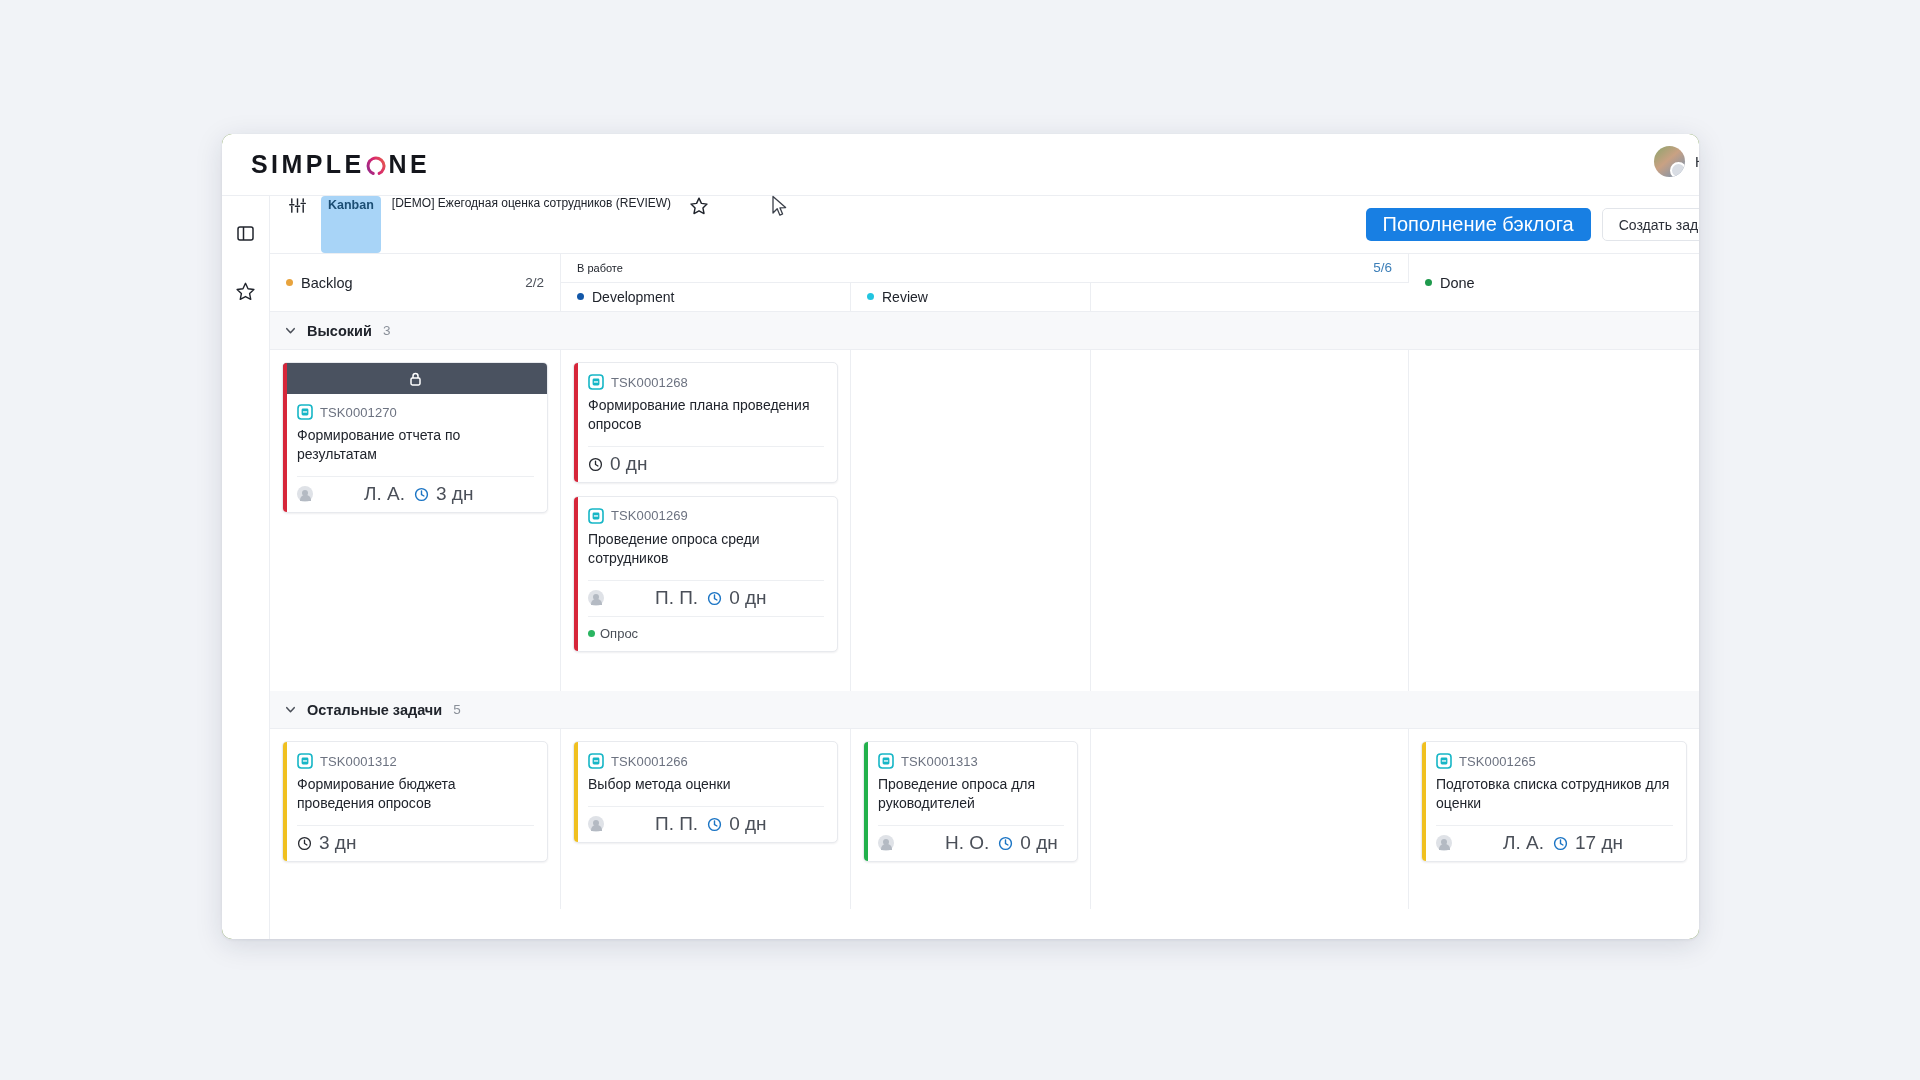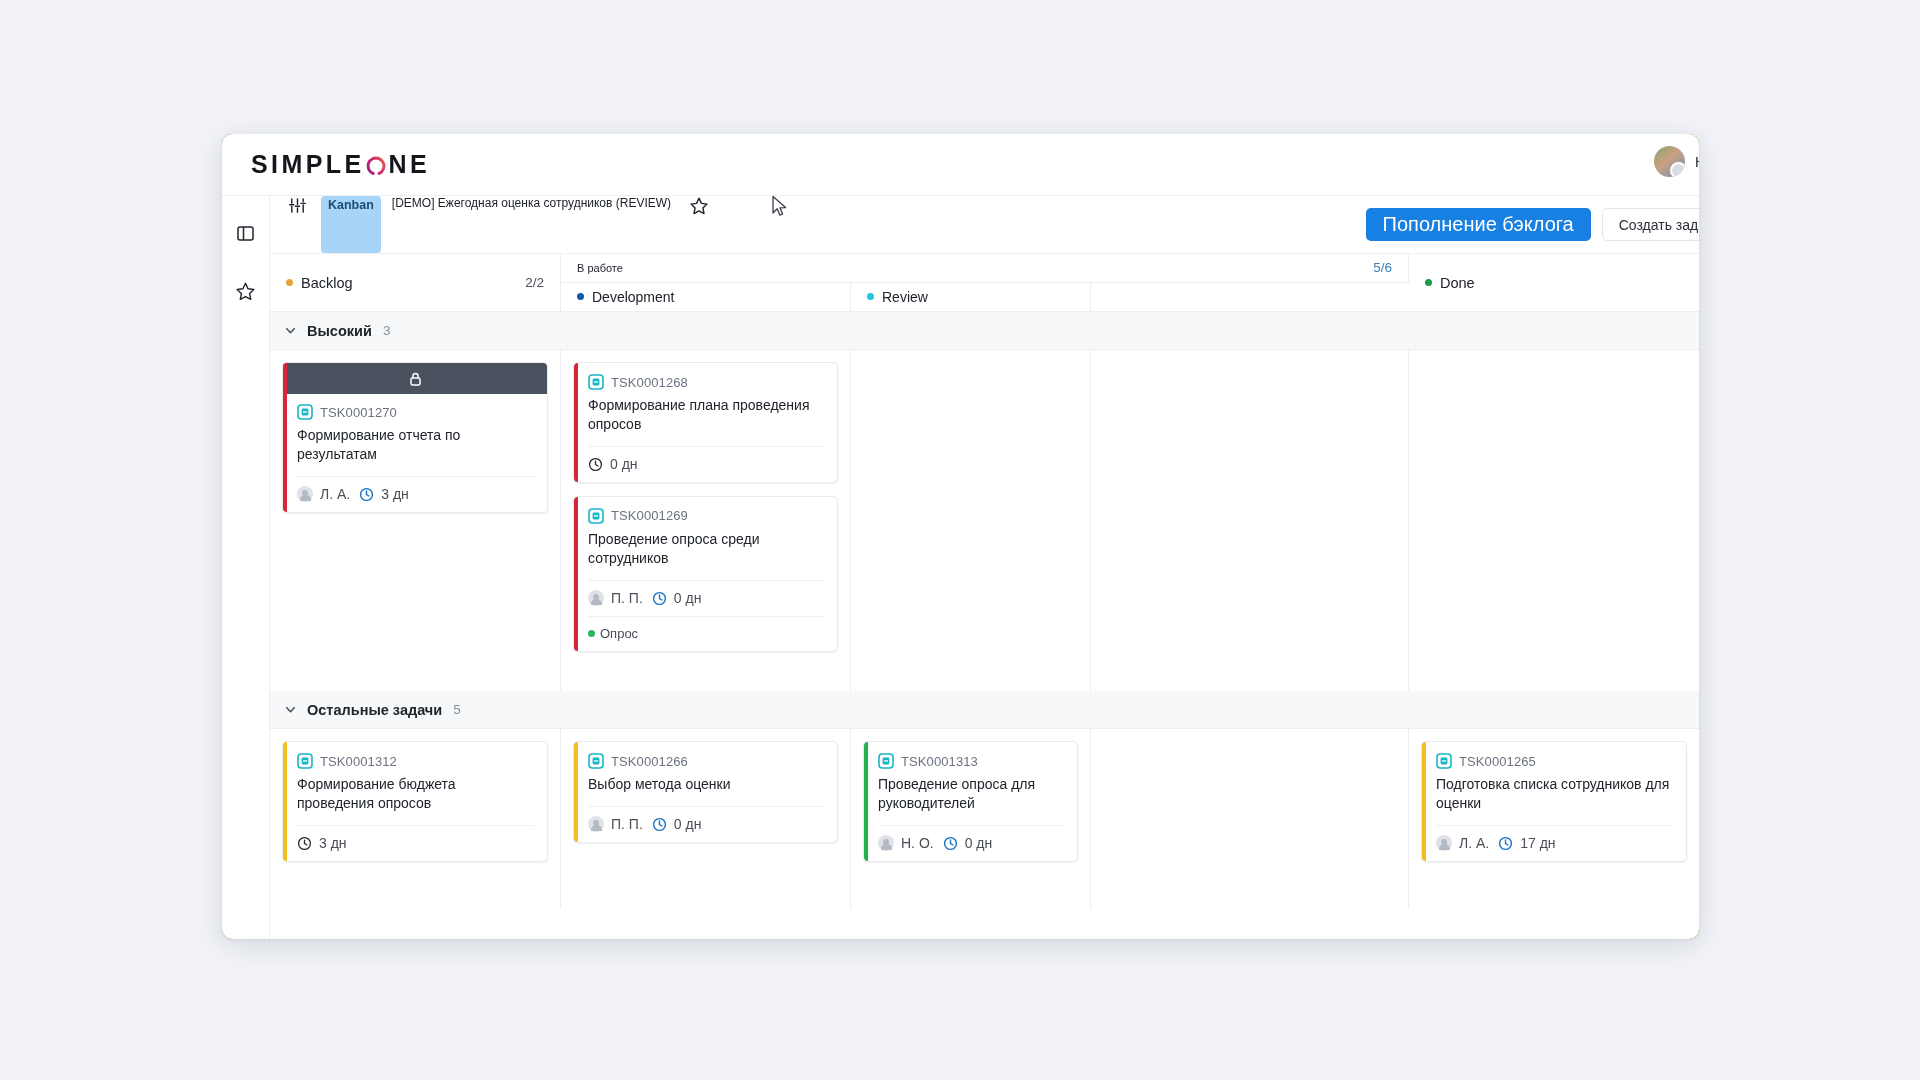--- a/index.html
+++ b/index.html
@@ -162,30 +162,30 @@
     height: 31px; background: #4a5260; display: flex;
     align-items: center; justify-content: center;
     margin: -11px -13px 10px -14px;
   }
   .card-id-row { display: flex; align-items: center; gap: 7px; }
   .id-ic { width: 16px; height: 16px; flex: none; }
   .card-id { font-size: 13px; color: #6c7280; letter-spacing: .1px; }
   .card-title { font-size: 14px; color: #20242c; line-height: 1.35; margin-top: 6px; padding-bottom: 12px; }
   .card-meta {
     border-top: 1px solid #edeff2; display: flex; align-items: center;
-    gap: 7px; height: 36px; font-size: 14px; color: #4a4f58;
+    gap: 7px; height: 36px; font-size: 19px; color: #4a4f58;
   }
   .card-tag {
     border-top: 1px solid #edeff2; display: flex; align-items: center;
     gap: 5px; height: 35px; font-size: 13px; color: #4a4f58;
   }
   .mini-av { width: 16px; height: 16px; border-radius: 50%; background: #dfe2e7; position: relative; flex:none; }
   .mini-av::before { content:""; position:absolute; left:5px; top:3.5px; width:6px; height:6px; border-radius:50%; background:#b4bac3; }
   .mini-av::after { content:""; position:absolute; left:2.5px; bottom:1px; width:11px; height:6px; border-radius:5px 5px 0 0; background:#b4bac3; }
-  .meta-txt { margin-right: 2px; }
+  .meta-txt { margin-right: 2px; margin-left: 44px; }
 
   .cursor-arrow { position: absolute; left: 771px; top: 195px; z-index: 40; }
 </style>
 </head>
 <body>
 
 <div class="page-bg"></div>
 
 <div class="app-window">
 

